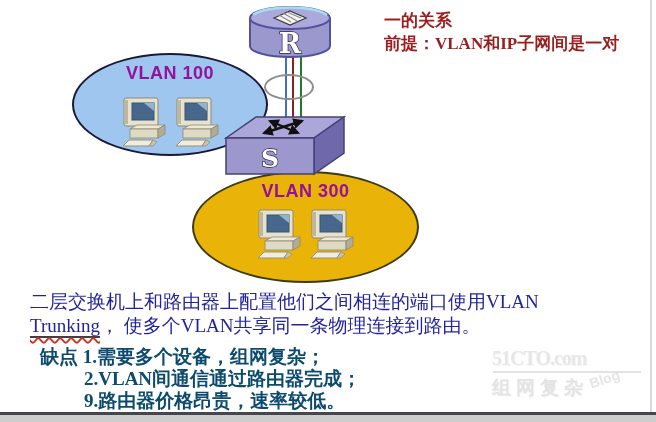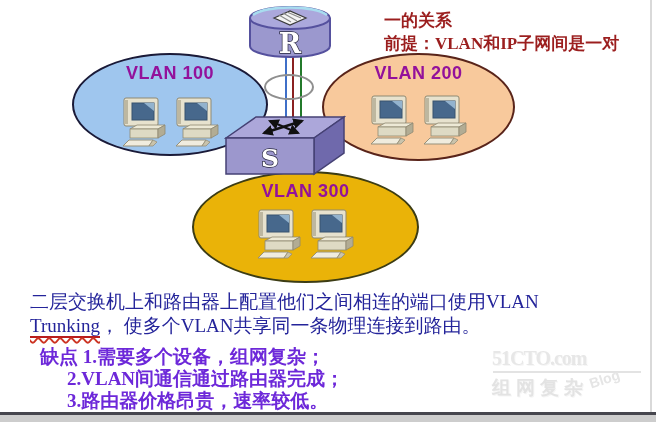--- a/index.html
+++ b/index.html
@@ -28,27 +28,27 @@
   .switch{position:absolute;left:224px;top:114px;z-index:5;}
 
   
   .premise{position:absolute;left:384px;top:9px;width:268px;font-family:"Liberation Serif",serif;
            font-weight:bold;font-size:17px;line-height:23px;z-index:6;}
   .premise div{white-space:nowrap;}
 
   
   .description{position:absolute;left:30px;top:290px;width:596px;font-family:"Liberation Serif",serif;
                font-weight:normal;font-size:19px;line-height:24px;z-index:6;}
-  .trunk-word{border-bottom:2px solid #b91c1c;}
+  .trunk-word{border-bottom:2px solid #404040;}
   .wavy{text-decoration:underline wavy #CC3322 1.5px;text-underline-offset:5px;}
 
   
   .drawbacks{position:absolute;left:40px;top:346px;font-family:"Liberation Serif",serif;
              font-weight:bold;font-size:19px;line-height:22px;z-index:6;}
-  .drawbacks .indent{margin-left:27px;}
+  .drawbacks .indent{margin-left:44px;}
 
   
   .watermark{position:absolute;left:492px;top:347px;width:158px;z-index:1;user-select:none;}
   .wm-brand{font-size:20px;font-weight:bold;color:#E7E7E7;letter-spacing:-1px;
             font-family:Liberation Serif, serif;text-shadow:1px 1px 0 #f6f6f6;}
   .wm-line{width:148px;border-top:2px solid #E3E3E3;margin:1px 0 2px 1px;}
   .wm-row{display:flex;align-items:flex-start;}
   .wm-sub{font-size:19px;color:#E3E3E3;letter-spacing:5px;font-weight:bold;text-shadow:1px 1px 0 #f6f6f6;}
   .wm-blog{font-size:14px;font-weight:bold;color:#E5E5E5;display:inline-block;
            transform:rotate(-18deg);margin-left:1px;margin-top:-4px;}
@@ -95,31 +95,20 @@
     <div class="pcs">
       <svg class="pc">
           <use href="#pc-icon"></use>
         </svg>
       <svg class="pc">
           <use href="#pc-icon"></use>
         </svg>
     </div>
   </div>
 
-  <div class="vlan" id="vlan200" style="background: rgb(248, 201, 156); border-color: rgb(89, 36, 26);">
-    <div class="vlan-label" style="color: rgb(147, 17, 155);">VLAN 200</div>
-    <div class="pcs">
-      <svg class="pc">
-          <use href="#pc-icon"></use>
-        </svg>
-      <svg class="pc">
-          <use href="#pc-icon"></use>
-        </svg>
-    </div>
-  </div>
 
   <div class="vlan" id="vlan300" style="background: #eab308; border-color: rgb(60, 60, 20);">
     <div class="vlan-label" style="color: rgb(147, 17, 155);">VLAN 300</div>
     <div class="pcs">
       <svg class="pc">
           <use href="#pc-icon"></use>
         </svg>
       <svg class="pc">
           <use href="#pc-icon"></use>
         </svg>
@@ -157,24 +146,24 @@
     </svg>
   </div>
 
   <div class="description" style="color: rgb(36, 36, 154);">
     <div>二层交换机上和路由器上配置他们之间相连的端口使用VLAN</div>
     <div>
       <span class="trunk-word"><span class="wavy">Trunking</span></span><span>， 使多个VLAN共享同一条物理连接到路由。</span>
     </div>
   </div>
 
-  <div class="drawbacks" style="color: #6d28d9;">
+  <div class="drawbacks" style="color: #0c4a6e;">
     <div>缺点 1.需要多个设备，组网复杂；</div>
     <div class="indent">2.VLAN间通信通过路由器完成；</div>
-    <div class="indent">3.路由器价格昂贵，速率较低。</div>
+    <div class="indent">9.路由器价格昂贵，速率较低。</div>
   </div>
 
   <div class="watermark">
     <div class="wm-brand">51CTO.com</div>
     <div class="wm-line"></div>
     <div class="wm-row">
       <span class="wm-sub">组网复杂</span>
       <span class="wm-blog">Blog</span>
     </div>
   </div>

